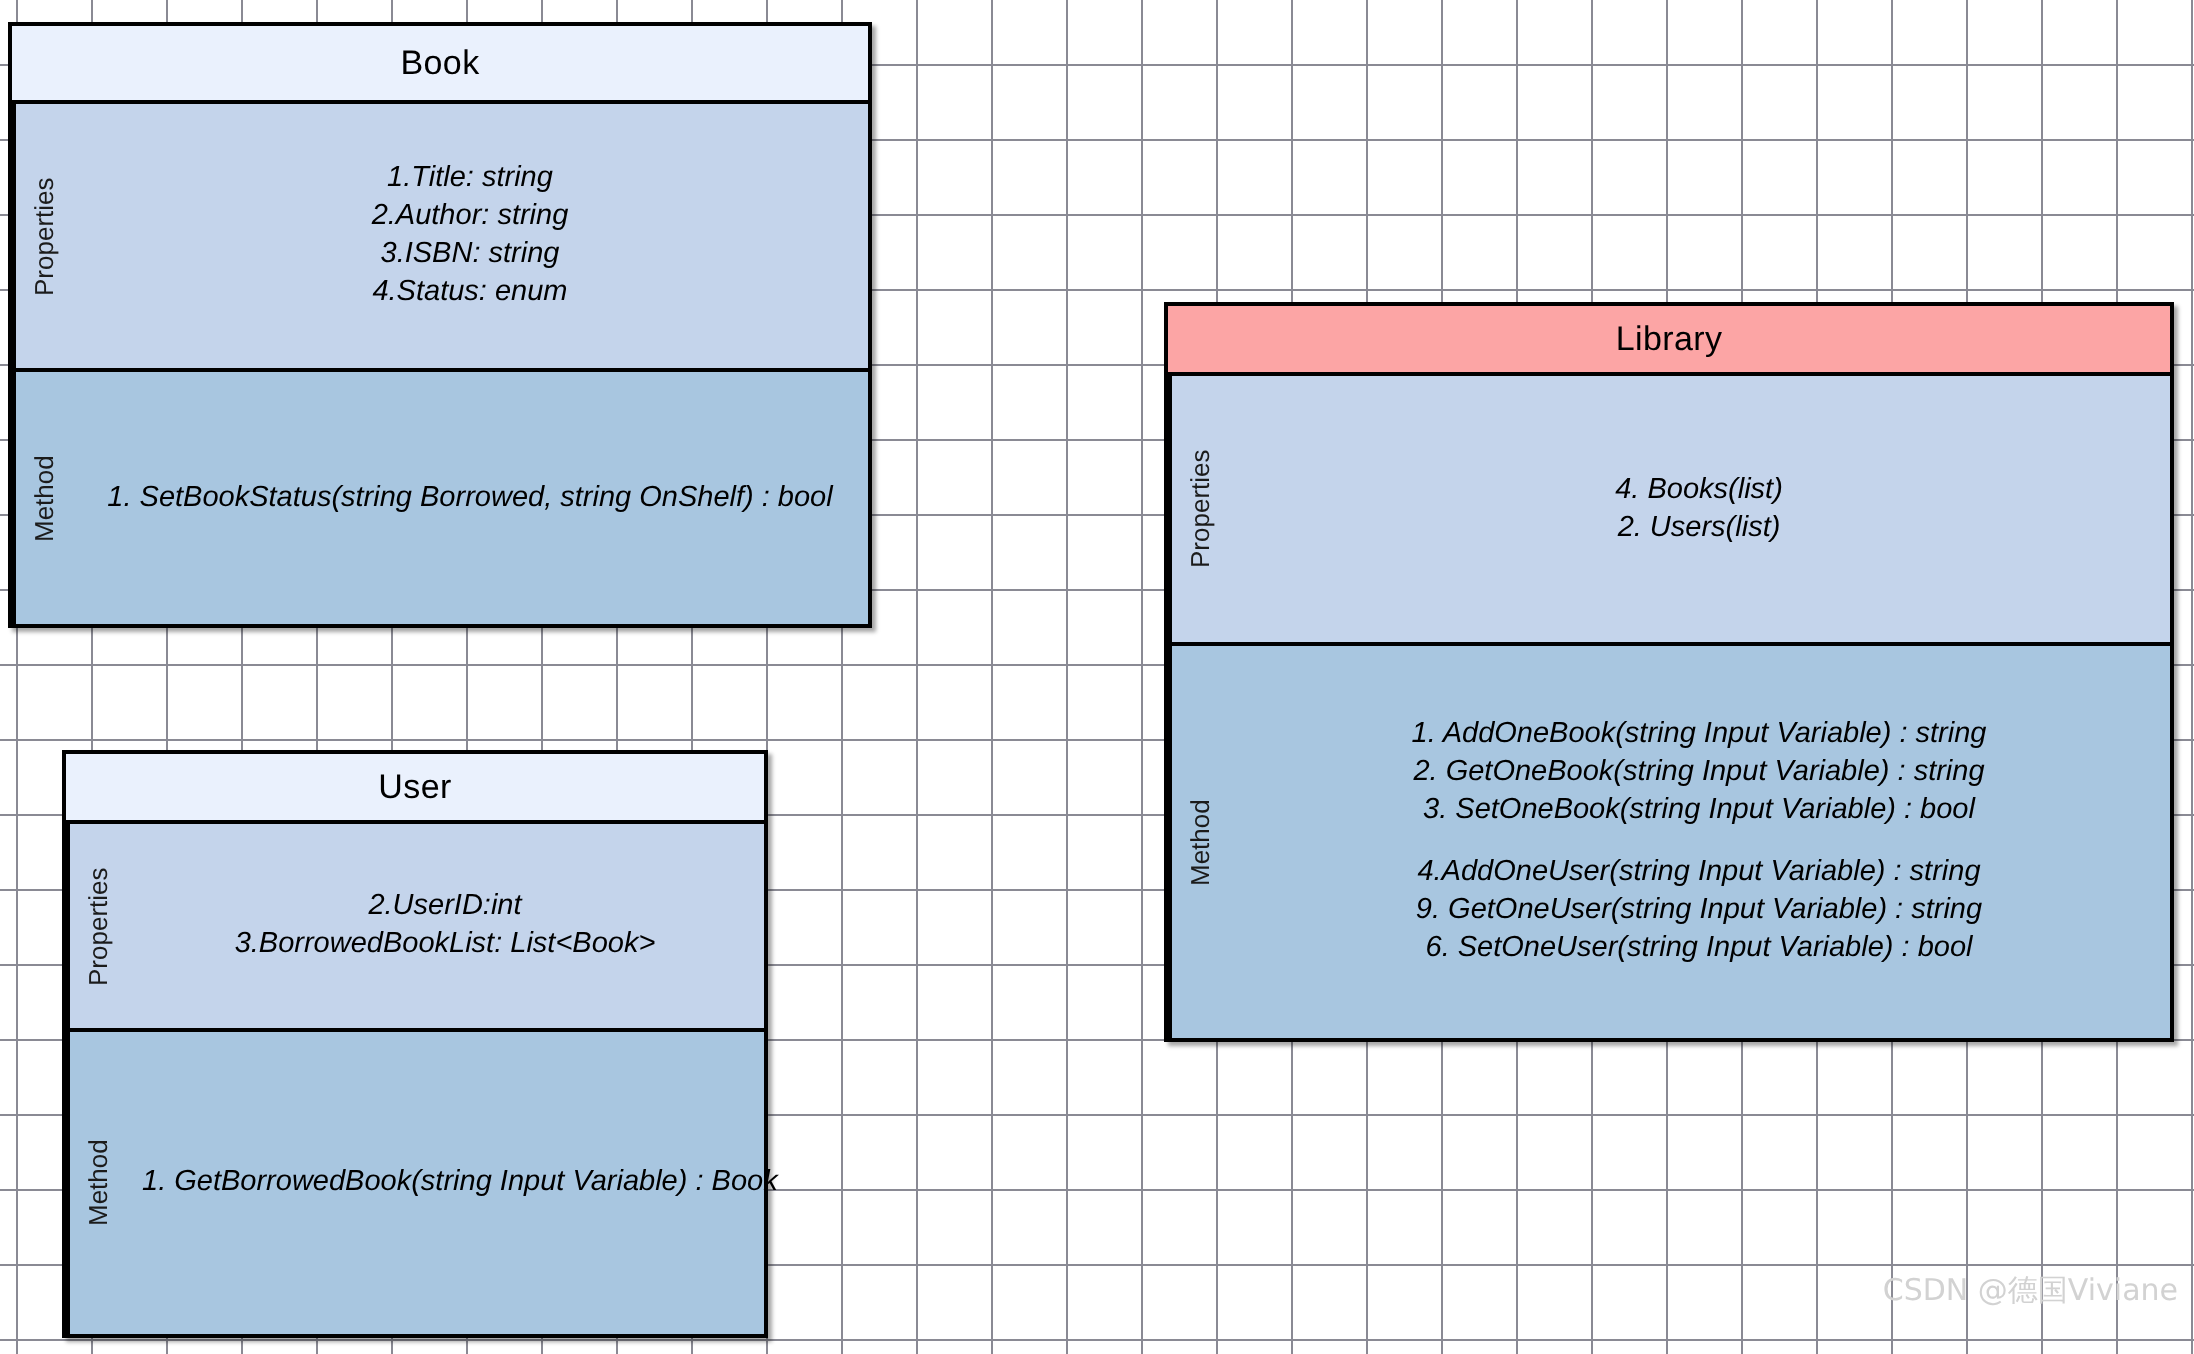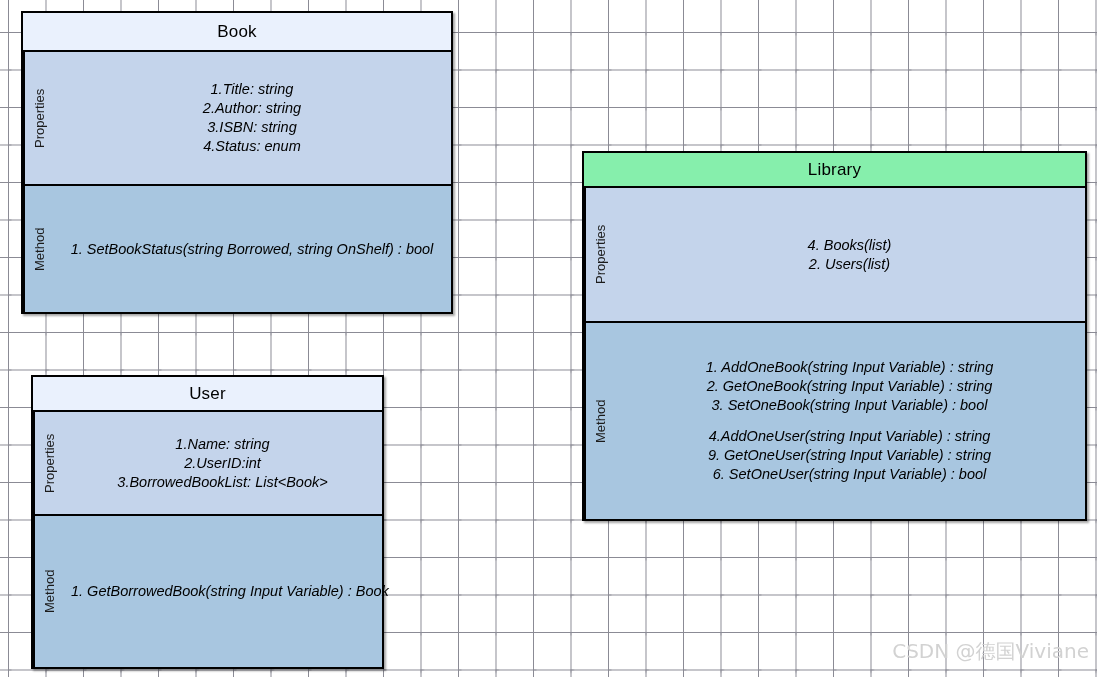--- a/index.html
+++ b/index.html
@@ -83,43 +83,43 @@
   }
   .section-body .lines > div {
     white-space: pre;
   }
   .section-body .lines > div.spacer {
     height: 12px;
   }
   .watermark {
     position: absolute;
     right: 8px;
-    bottom: 12px;
-    font-size: 20px;
+    bottom: 22px;
+    font-size: 15px;
     color: #d2d2d2;
     font-family: "DejaVu Sans", sans-serif;
     white-space: nowrap;
     user-select: none;
   }
 </style>
 </head>
 <body>
 
 <div id="canvas">
 
   <svg id="gridlayer" width="1097" height="677">
     <defs>
       <pattern id="plusgrid" width="37.5" height="37.5" patternUnits="userSpaceOnUse" patternTransform="translate(8,32)">
         <path d="M 0 -3.5 L 0 3.5 M -3.5 0 L 3.5 0" stroke="#8a8a94" stroke-width="1.4" fill="none"></path>
       </pattern>
     </defs>
     <rect x="0" y="0" width="1097" height="677" fill="url(#plusgrid)"></rect>
   </svg>
 
-  <div class="uml-class" id="cls-book" style="left: 21px; top: 11px; width: 432px; height: 303px;">
+  <div class="uml-class" id="cls-book" style="left: 4px; top: 11px; width: 432px; height: 303px;">
     <div class="uml-header" style="height: 39px; background: rgb(234, 241, 253);">Book</div>
     <div class="uml-section props" style="height: 134px; background: rgb(196, 212, 235);">
       <div class="side-label" style="width: 30px;">Properties</div>
       <div class="section-body">
         <div class="lines">
             <div>1.Title: string</div>
             <div>2.Author: string</div>
             <div>3.ISBN: string</div>
             <div>4.Status: enum</div>
           </div>
@@ -134,38 +134,37 @@
       </div>
     </div>
   </div>
 
   <div class="uml-class" id="cls-user" style="left: 31px; top: 375px; width: 353px; height: 294px;">
     <div class="uml-header" style="height: 35px; background: rgb(234, 241, 253);">User</div>
     <div class="uml-section props" style="height: 104px; background: rgb(196, 212, 235);">
       <div class="side-label" style="width: 30px;">Properties</div>
       <div class="section-body">
         <div class="lines">
-            <div>1.Name: string</div>
             <div>2.UserID:int</div>
             <div>3.BorrowedBookList: List&lt;Book&gt;</div>
           </div>
       </div>
     </div>
     <div class="uml-section methods" style="height: 151px; background: rgb(168, 198, 224);">
       <div class="side-label" style="width: 30px;">Method</div>
       <div class="section-body">
         <div class="lines">
             <div>1. GetBorrowedBook(string Input Variable) : Book</div>
           </div>
       </div>
     </div>
   </div>
 
   <div class="uml-class" id="cls-library" style="left: 582px; top: 151px; width: 505px; height: 370px;">
-    <div class="uml-header" style="height: 35px; background: #86efac;">Library</div>
+    <div class="uml-header" style="height: 35px; background: #fca5a5;">Library</div>
     <div class="uml-section props" style="height: 135px; background: rgb(196, 212, 235);">
       <div class="side-label" style="width: 30px;">Properties</div>
       <div class="section-body">
         <div class="lines">
             <div>4. Books(list)</div>
             <div>2. Users(list)</div>
           </div>
       </div>
     </div>
     <div class="uml-section methods" style="height: 196px; background: rgb(168, 198, 224);">

